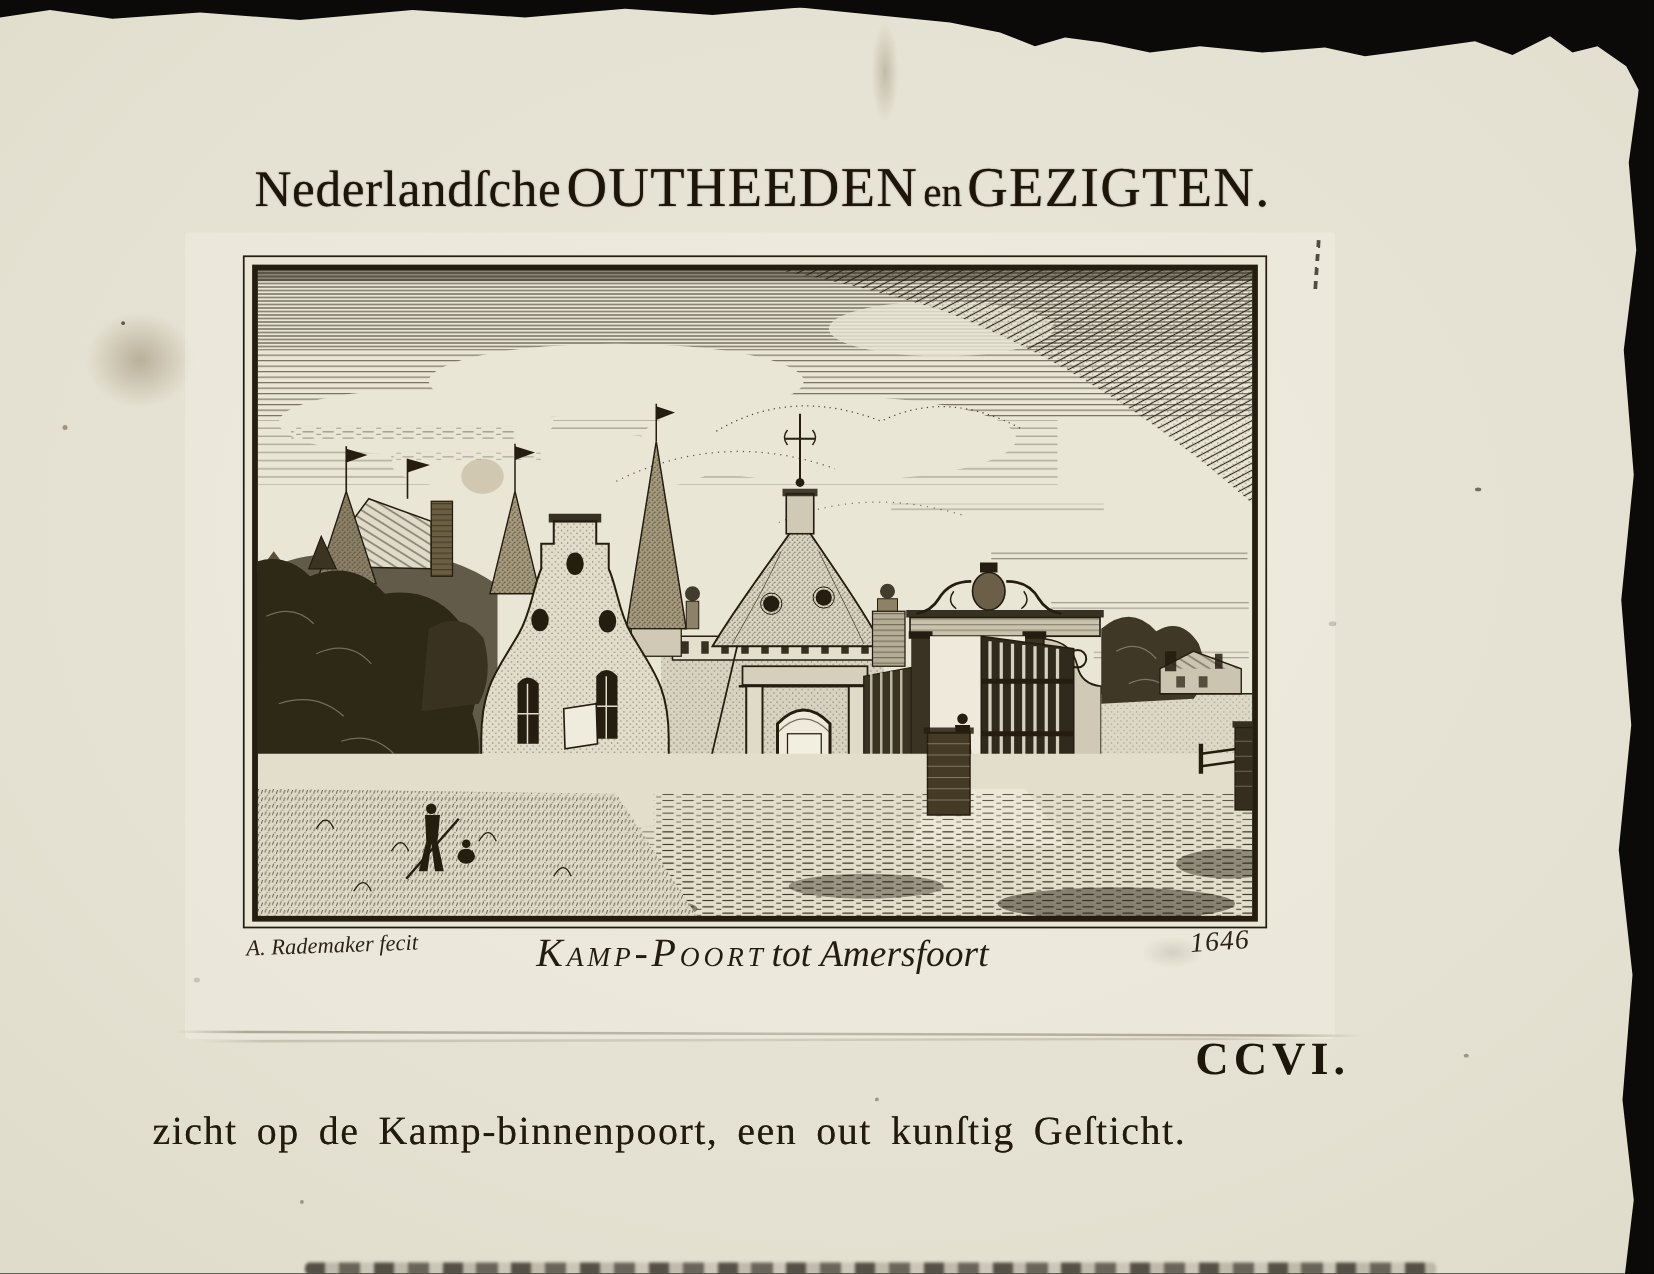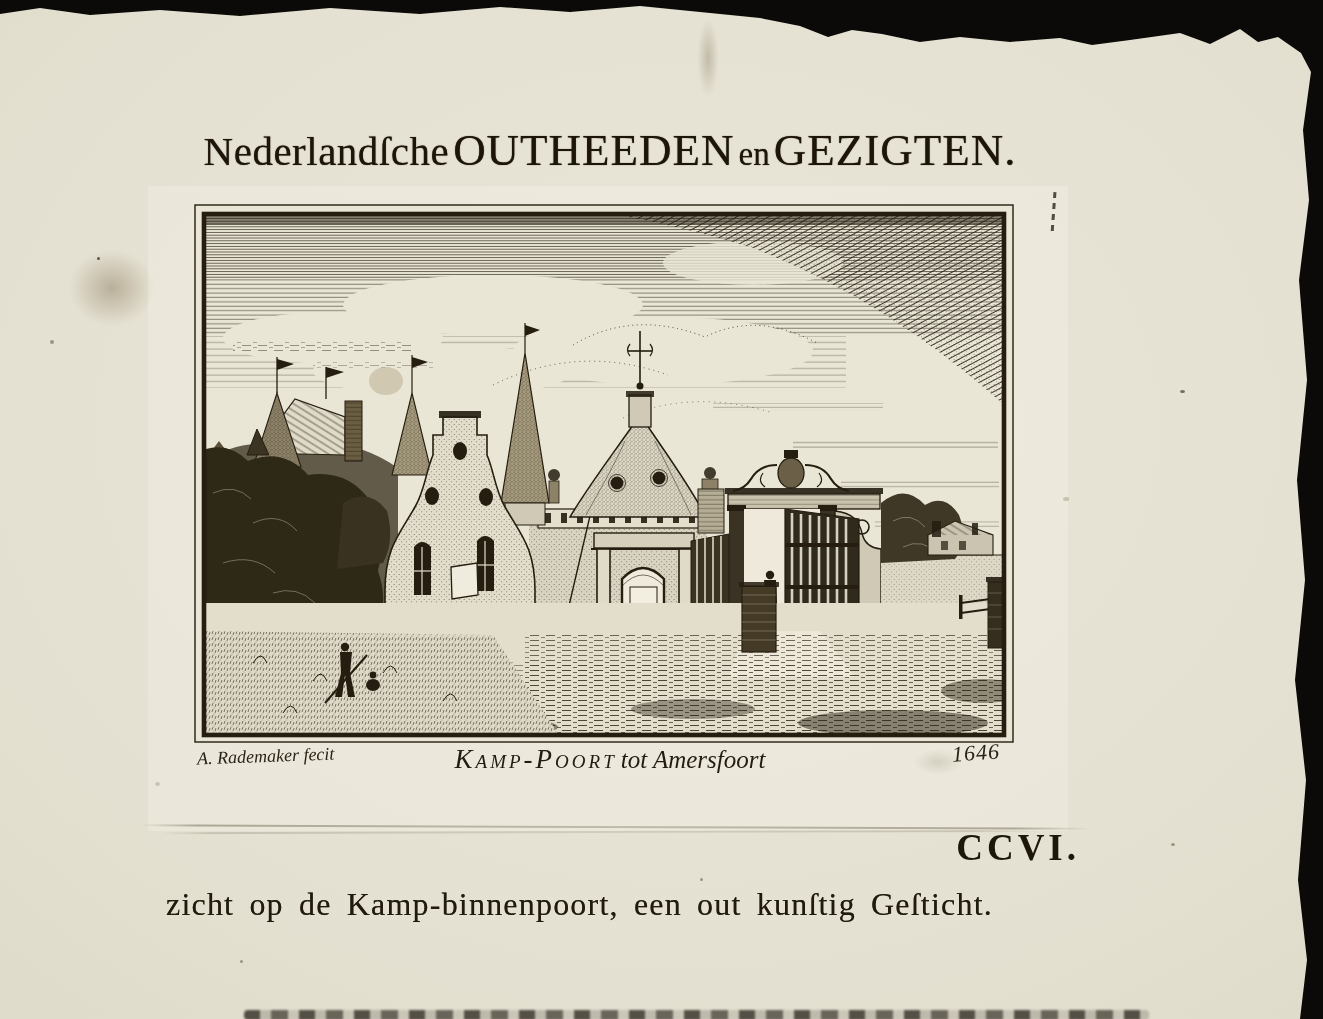--- a/index.html
+++ b/index.html
@@ -46,39 +46,39 @@
     font-style:italic;font-size:23px;color:#2a2213;margin-top:20px;
   }
   .plate{position:absolute;left:193px;top:203px;width:822px;height:541px;}
   .artist-credit{
     position:absolute;left:197px;top:746px;font-style:italic;font-size:18px;color:#2b2315;
     transform:rotate(-2deg);
   }
   .caption{
     position:absolute;left:330px;top:744px;width:560px;text-align:center;color:#231c0f;white-space:nowrap;
   }
-  .caption .c-caps{font-variant:small-caps;font-size:27px;letter-spacing:3px;font-style:italic;}
-  .caption .c-ital{font-style:italic;font-size:25px;}
+  .caption .c-caps{font-variant:small-caps;font-size:32px;letter-spacing:3px;font-style:italic;}
+  .caption .c-ital{font-style:italic;font-size:30px;}
   .caption-year{
     position:absolute;left:952px;top:740px;font-style:italic;font-size:22px;color:#2b2315;
     transform:rotate(-4deg);letter-spacing:1px;
   }
   .section-number{
     position:absolute;left:160px;top:826px;width:920px;text-align:right;
     font-size:37px;letter-spacing:4px;color:#1d160a;font-weight:bold;
   }
   .body-text{
     position:absolute;left:122px;top:884px;width:1104px;
     font-size:32px;line-height:40px;color:#211a0d;letter-spacing:1.2px;
     text-shadow:0 0 .5px rgba(33,26,13,.7);
   }
   .body-line{white-space:nowrap;}
   .body-line.l1{word-spacing:4px;padding-left:12px;}
   .body-line.l2{word-spacing:5px;}
-  .body-line.l3{word-spacing:6px;margin-left:44px;}
+  .body-line.l3{word-spacing:6px;}
   .lead{font-variant:small-caps;letter-spacing:6px;font-size:33px;}
   .cutoff-strip{
     position:absolute;left:244px;top:1010px;width:905px;height:10px;
     background:repeating-linear-gradient(90deg, rgba(24,19,11,.7) 0 16px, rgba(24,19,11,.18) 16px 27px, rgba(24,19,11,.6) 27px 44px, rgba(24,19,11,.12) 44px 55px);
     filter:blur(1.3px);border-radius:4px;
   }
 </style>
 </head>
 <body>
 

